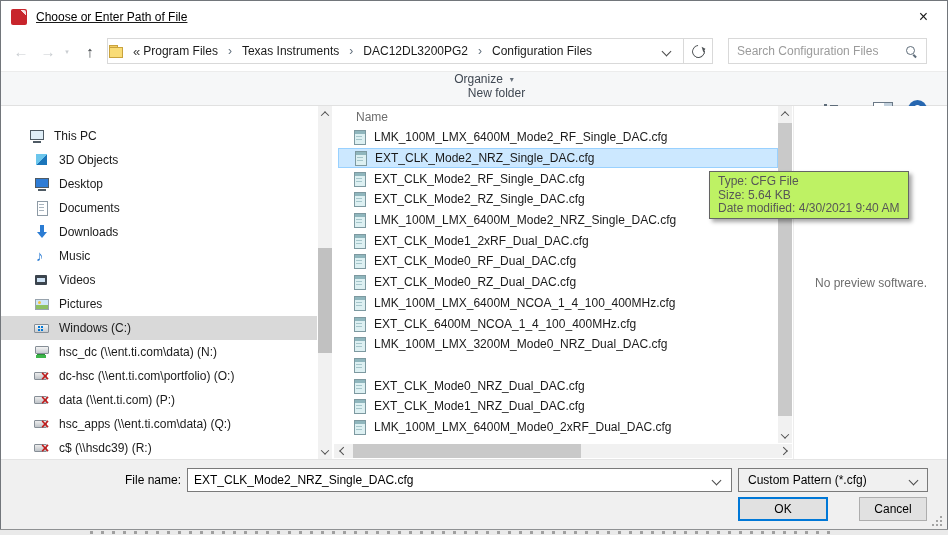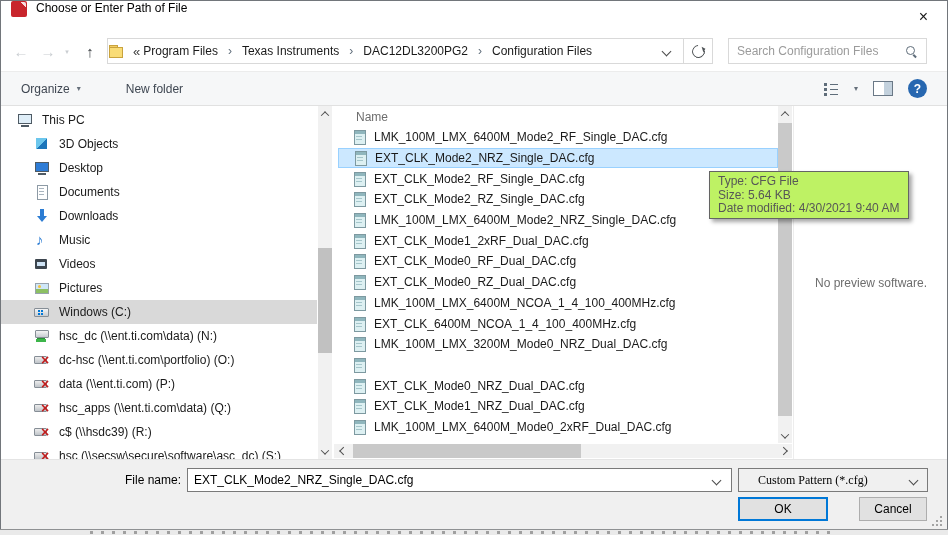--- a/index.html
+++ b/index.html
@@ -1,21 +1,21 @@
 <!DOCTYPE html>
 <html><head>
 <meta charset="utf-8">
 <style>
   html,body{margin:0;padding:0;background:#fff;}
   body{font-family:"Liberation Sans","DejaVu Sans",sans-serif;font-size:12px;color:#1a1a1a;}
   .stage{position:relative;width:948px;height:535px;overflow:hidden;background:#fff;}
   .dialog{position:absolute;left:0;top:0;width:948px;height:529px;border:1px solid #72767b;box-sizing:border-box;background:#fff;}
 
   
-  .titlebar{position:absolute;left:0;top:0;right:0;height:31px;background:#fff;display:flex;align-items:flex-start;padding-left:10px;}
+  .titlebar{position:absolute;left:0;top:0;right:0;height:31px;background:#fff;display:flex;align-items:center;padding-left:10px;text-decoration:underline;}
   .app-icon{width:16px;height:16px;position:relative;flex:none;background:#c8252c;border-radius:2px;}
   .app-icon::after{content:"";position:absolute;right:1px;top:1px;width:7px;height:7px;background:linear-gradient(225deg,#fff 0 40%,transparent 42%);border-radius:0 2px 0 0;opacity:.85;}
   .win-title{margin-left:9px;color:#000;}
   .close-btn{position:absolute;top:1px;right:1px;width:45px;height:29px;display:flex;align-items:center;justify-content:center;font-size:16px;color:#1a1a1a;cursor:default;}
 
   
   .navbar{position:absolute;left:0;top:31px;right:0;height:39px;background:#fff;}
   .nav-glyph{position:absolute;top:0;height:39px;display:flex;align-items:center;justify-content:center;font-size:15px;}
   .dis{color:#c9cdd1;} .ena{color:#3f4347;}
   .g-back{left:8px;width:24px;} .g-fwd{left:35px;width:24px;}
@@ -30,36 +30,36 @@
   .icon-refresh{width:11px;height:11px;border:1.5px solid #4f5356;border-radius:50%;border-top-color:transparent;position:relative;transform:rotate(40deg);}
   .icon-refresh::after{content:"";position:absolute;left:6px;top:-4px;border:3.5px solid transparent;border-bottom-color:#4f5356;transform:rotate(32deg);}
   .searchbox{position:absolute;left:727px;top:6px;width:199px;height:26px;border:1px solid #d9d9d9;box-sizing:border-box;background:#fff;display:flex;align-items:center;}
   .searchbox input{flex:1;border:0;outline:0;padding:0 0 0 8px;font:12px "Liberation Sans",sans-serif;color:#333;background:transparent;min-width:0;}
   .searchbox input::placeholder{color:#9b9b9b;}
   .icon-search{width:13px;height:13px;position:relative;margin-right:8px;flex:none;}
   .icon-search::before{content:"";position:absolute;left:1px;top:1px;width:7px;height:7px;border:1.4px solid #5f6d7a;border-radius:50%;}
   .icon-search::after{content:"";position:absolute;left:9px;top:9px;width:4px;height:1.6px;background:#5f6d7a;transform:rotate(45deg);transform-origin:0 0;}
 
   
-  .toolbar{position:absolute;left:0;top:70px;right:0;height:35px;background:#f6f7f8;border-top:1px solid #ececec;border-bottom:1px solid #e1e1e1;box-sizing:border-box;display:flex;align-items:center;color:#3f4752;}
+  .toolbar{position:absolute;left:0;top:70px;right:0;height:35px;background:#f6f7f8;border-top:1px solid #ececec;border-bottom:1px solid #e1e1e1;box-sizing:border-box;display:flex;align-items:center;color:#3f4752;flex-direction:column;}
   .tb-organize{margin-left:20px;display:flex;align-items:center;gap:7px;}
   .tb-caret{font-size:8px;color:#66707b;}
   .tb-newfolder{margin-left:45px;}
   .tb-right{margin-left:auto;display:flex;align-items:center;gap:15px;margin-right:20px;}
   .icon-viewlist{width:16px;height:13px;position:relative;}
   .icon-viewlist::before{content:"";position:absolute;left:1px;top:1px;width:3px;height:3px;background:#5f6d7a;box-shadow:0 5px 0 #5f6d7a,0 10px 0 #5f6d7a;}
   .icon-viewlist::after{content:"";position:absolute;left:7px;top:2px;width:8px;height:1px;background:#5f6d7a;box-shadow:0 5px 0 #5f6d7a,0 10px 0 #5f6d7a;}
   .icon-pane{width:20px;height:15px;border:1px solid #6a7886;box-sizing:border-box;background:linear-gradient(90deg,#fff 0 55%,#c3d1dd 55% 100%);}
   .icon-help{width:19px;height:19px;border-radius:50%;background:#2767b0;color:#fff;font-weight:bold;font-size:12px;display:flex;align-items:center;justify-content:center;}
 
   
   .main{position:absolute;left:0;top:105px;right:0;height:353px;background:#fff;overflow:hidden;}
   .sidebar{position:absolute;left:0;top:2px;width:316px;height:351px;overflow:hidden;}
   .side-item{height:24px;display:flex;align-items:center;padding-left:33px;white-space:nowrap;}
-  .side-item.root{padding-left:16px;}
+  .side-item.root{padding-left:28px;margin-top:16px;}
   .side-item.sel{background:#d9d9d9;}
   .side-label{margin-left:9px;}
 
   
   .ic{width:16px;height:16px;position:relative;display:inline-block;flex:none;}
   [data-icon="computer"]::before{content:"";position:absolute;left:1px;top:2px;width:12px;height:8px;background:#dfeef8;border:1px solid #4e5a64;}
   [data-icon="computer"]::after{content:"";position:absolute;left:4px;top:13px;width:8px;height:2px;background:#4e5a64;}
   [data-icon="objects3d"]::before{content:"";position:absolute;left:2px;top:2px;width:11px;height:11px;background:linear-gradient(135deg,#6cc6ec 0 50%,#1b75ba 50% 100%);}
   [data-icon="desktop"]::before{content:"";position:absolute;left:1px;top:2px;width:12px;height:8px;background:#2e7cd6;border:1px solid #4e5a64;}
   [data-icon="desktop"]::after{content:"";position:absolute;left:4px;top:13px;width:8px;height:2px;background:#4e5a64;}
@@ -109,21 +109,21 @@
 
   
   .tooltip{position:absolute;left:708px;top:170px;width:200px;height:48px;box-sizing:border-box;background:#bef264;border:1px solid #646464;box-shadow:3px 3px 4px rgba(0,0,0,.35);padding:3px 8px;color:#575757;line-height:13.5px;z-index:6;}
 
   
   .footer{position:absolute;left:0;top:458px;right:0;height:71px;background:#f0f0f0;border-top:1px solid #e4e4e4;box-sizing:border-box;}
   .fname-label{position:absolute;left:118px;top:13px;width:62px;text-align:right;color:#000;}
   .fname-combo{position:absolute;left:186px;top:8px;width:545px;height:24px;border:1px solid #7a7a7a;background:#fff;box-sizing:border-box;display:flex;align-items:center;}
   .fname-combo input{flex:1;border:0;outline:0;padding-left:6px;font:12px "Liberation Sans",sans-serif;color:#000;background:transparent;min-width:0;}
   .fname-combo .chev{margin-right:11px;}
-  .filter-combo{position:absolute;left:737px;top:8px;width:190px;height:24px;border:1px solid #7a7a7a;background:#f0f0f0;box-sizing:border-box;display:flex;align-items:center;padding-left:19px;color:#000;font-family:Liberation Serif, serif;}
+  .filter-combo{position:absolute;left:737px;top:8px;width:190px;height:24px;border:1px solid #7a7a7a;background:#f0f0f0;box-sizing:border-box;display:flex;align-items:center;padding-left:9px;color:#000;}
   .filter-combo .chev{margin-left:auto;margin-right:10px;}
   .btn{position:absolute;top:37px;height:24px;background:#e1e1e1;box-sizing:border-box;display:flex;align-items:center;justify-content:center;color:#000;}
   .ok-btn{left:737px;width:90px;border:2px solid #0078d7;}
   .cancel-btn{left:858px;width:68px;border:1px solid #adadad;}
   .grip{position:absolute;right:5px;bottom:4px;width:11px;height:11px;}
   .grip::before{content:"";position:absolute;right:0;bottom:0;width:2px;height:2px;background:#a3a3a3;box-shadow:-4px 0 0 #a3a3a3,-8px 0 0 #a3a3a3,0 -4px 0 #a3a3a3,-4px -4px 0 #a3a3a3,0 -8px 0 #a3a3a3;}
 
   
   .sliver{position:absolute;left:0;top:529px;width:948px;height:6px;background:#eaeaea;border-top:1px solid #8f9193;box-sizing:border-box;}
   .sliver::before{content:"";position:absolute;left:90px;top:1px;width:740px;height:3px;background:repeating-linear-gradient(90deg,#6e6e6e 0 3px,transparent 3px 11px);opacity:.6;}

